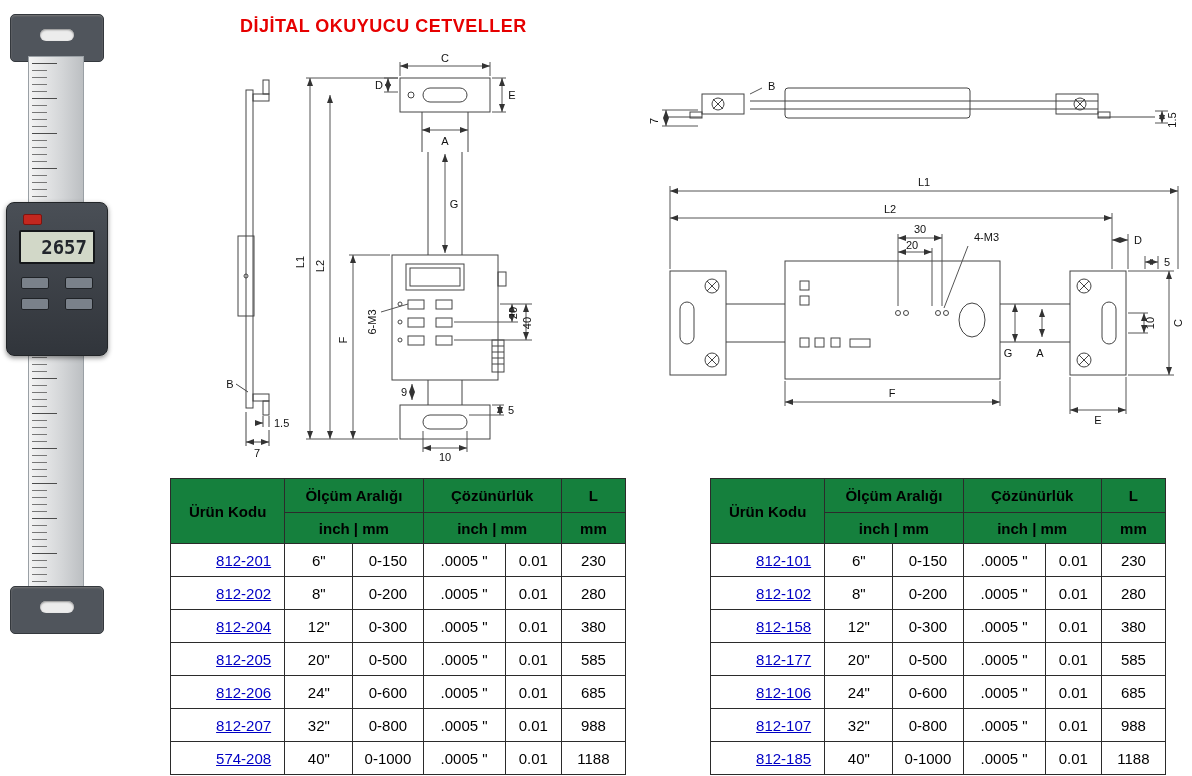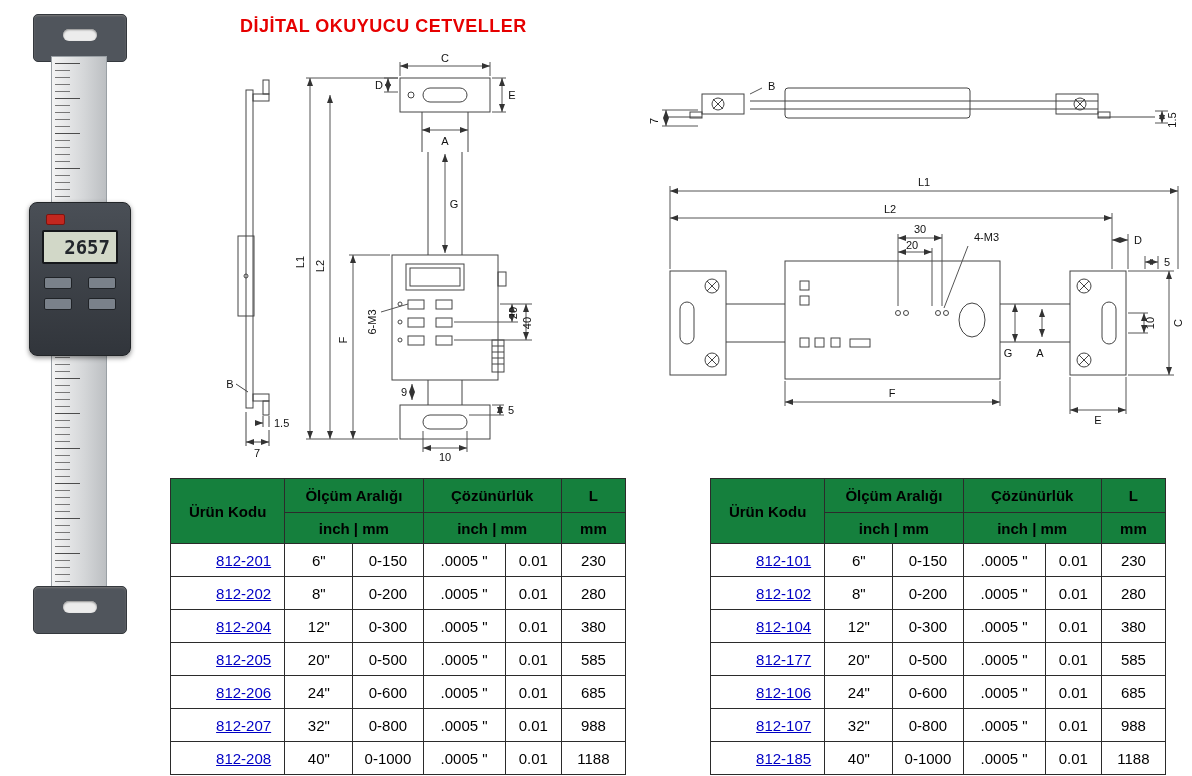--- a/index.html
+++ b/index.html
@@ -2,21 +2,21 @@
 <html><head>
 <meta charset="utf-8">
 <style>
   html,body{margin:0;padding:0;background:#fff;}
   .canvas{position:relative;width:1192px;height:776px;background:#fff;overflow:hidden;
           font-family:"Liberation Sans",sans-serif;color:#000;}
   .title{position:absolute;left:240px;top:16px;margin:0;font-size:18px;font-weight:bold;
          color:#e60000;letter-spacing:.5px;}
 
   
-  .photo{position:absolute;left:27px;top:14px;width:104px;height:618px;}
+  .photo{position:absolute;left:4px;top:14px;width:104px;height:618px;}
   .ph-bracket{position:absolute;left:6px;width:92px;height:46px;background:#50555c;
               border:1px solid #34383d;border-radius:5px;box-shadow:inset 0 1px 2px #777;}
   .ph-bracket.top{top:0;}
   .ph-bracket.bottom{top:572px;}
   .ph-slot{position:absolute;left:50%;top:14px;transform:translateX(-50%);width:34px;height:12px;
            background:#ececec;border-radius:6px;box-shadow:inset 0 1px 2px #8a8a8a;}
   .ph-beam{position:absolute;left:24px;top:42px;width:54px;height:534px;
            background:linear-gradient(90deg,#f4f4f4,#d4d6d8 60%,#bcbfc2);border:1px solid #9aa0a5;}
   .ph-tickminor{position:absolute;left:3px;top:6px;width:15px;height:522px;
            background:repeating-linear-gradient(to bottom,#777 0 1px,transparent 1px 7px);}
@@ -374,21 +374,21 @@
         </tr>
         <tr>
           <td><a href="#" class="code-link">812-207</a></td>
           <td>32"</td>
           <td>0-800</td>
           <td>.0005 "</td>
           <td>0.01</td>
           <td>988</td>
         </tr>
         <tr>
-          <td><a href="#" class="code-link">812-208</a></td>
+          <td><a href="#" class="code-link">574-208</a></td>
           <td>40"</td>
           <td>0-1000</td>
           <td>.0005 "</td>
           <td>0.01</td>
           <td>1188</td>
         </tr>
       </tbody>
   </table>
 
   <table class="spec-table right">
@@ -424,21 +424,21 @@
         </tr>
         <tr>
           <td><a href="#" class="code-link">812-102</a></td>
           <td>8"</td>
           <td>0-200</td>
           <td>.0005 "</td>
           <td>0.01</td>
           <td>280</td>
         </tr>
         <tr>
-          <td><a href="#" class="code-link">812-104</a></td>
+          <td><a href="#" class="code-link">812-158</a></td>
           <td>12"</td>
           <td>0-300</td>
           <td>.0005 "</td>
           <td>0.01</td>
           <td>380</td>
         </tr>
         <tr>
           <td><a href="#" class="code-link">812-177</a></td>
           <td>20"</td>
           <td>0-500</td>

